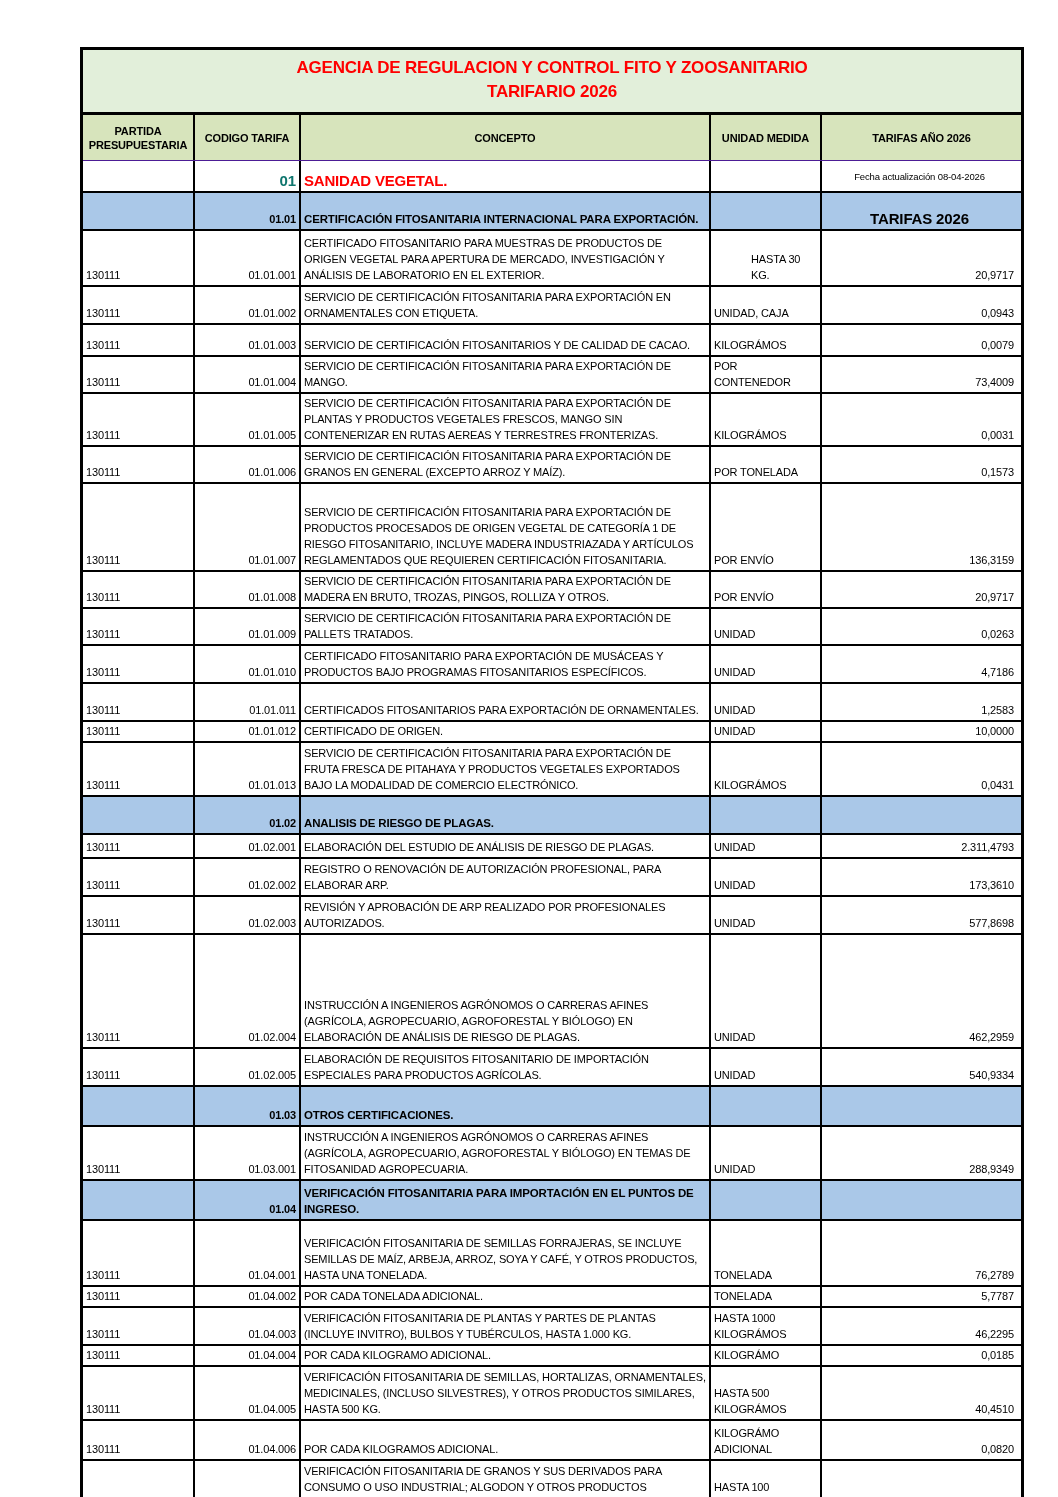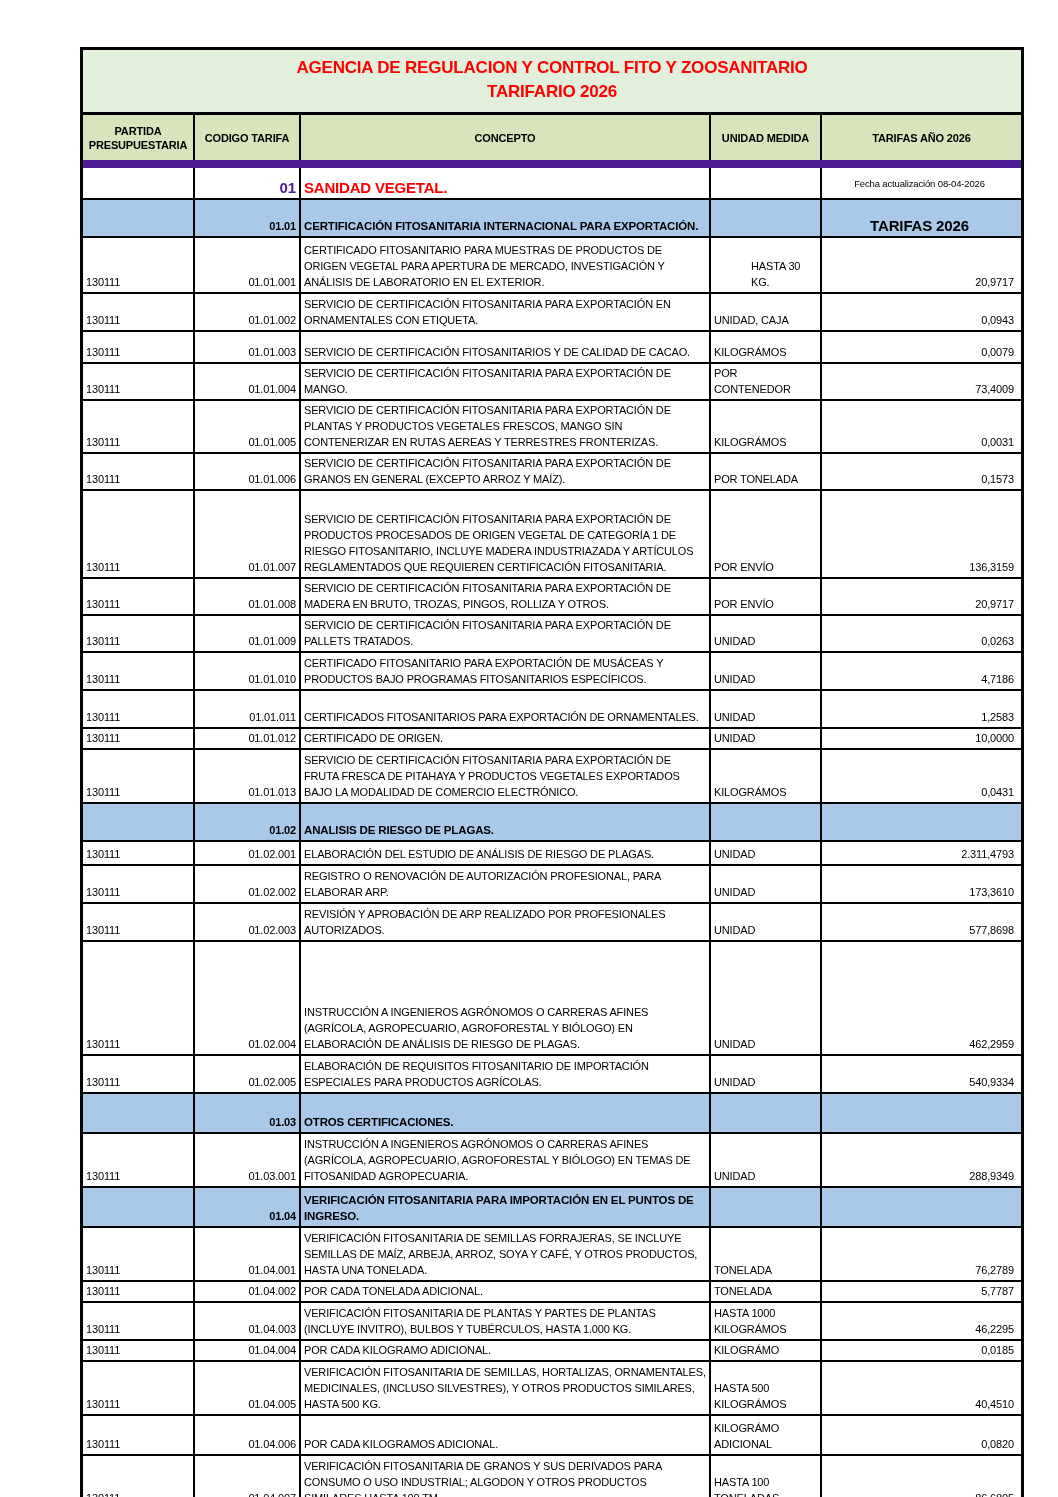--- a/index.html
+++ b/index.html
@@ -22,28 +22,28 @@
     border-bottom:2px solid #000;
   }
   .grid:last-child { border-bottom:none; }
   .cell {
     border-right:2px solid #000; display:flex; align-items:flex-end;
     padding:1px 3px 2px 3px; font-size:11px; line-height:16px; letter-spacing:-0.15px;
     overflow:hidden;
   }
   .cell:last-child { border-right:none; }
   
-  .col-header { background:#d7e4bc; border-bottom:8px solid #4c1d95; }
+  .col-header { background:#d7e4bc; border-bottom:1px solid #4c1d95; }
   .col-header .cell {
     align-items:center; justify-content:center; text-align:center;
     font-weight:bold; font-size:11px; line-height:14px; min-height:45px; padding:4px;
   }
   
   .chapter .cell { min-height:30px; }
-  .chapter .codigo { color:#4c1d95; font-weight:bold; font-size:15px; }
+  .chapter .codigo { color:#0f766e; font-weight:bold; font-size:15px; }
   .chapter .concepto { color:#ff0000; font-weight:bold; font-size:15px; letter-spacing:-0.2px; }
   .chapter .tarifa { justify-content:center; font-size:9.5px; padding-bottom:6px; }
   
   .section .cell { background:#aac8e8; font-weight:bold; }
   .section .concepto { font-size:11.5px; line-height:16px; }
   .section .tarifa { justify-content:center; font-size:15px; }
   
   .partida { justify-content:flex-start; }
   .codigo  { justify-content:flex-end; text-align:right; }
   .concepto{ justify-content:flex-start; text-align:left; }
@@ -237,21 +237,21 @@
           <div class="cell codigo" style="min-height: 38px;">01.04</div>
           <div class="cell concepto" style="min-height: 38px;">VERIFICACIÓN  FITOSANITARIA PARA IMPORTACIÓN  EN EL PUNTOS DE INGRESO.</div>
           <div class="cell unidad" style="min-height: 38px;"></div>
           <div class="cell tarifa" style="min-height: 38px;"></div>
         </div>
         <div class="grid item">
           <div class="cell partida" style="min-height: 52px;">130111</div>
           <div class="cell codigo" style="min-height: 52px;">01.04.001</div>
           <div class="cell concepto" style="min-height: 52px;">VERIFICACIÓN  FITOSANITARIA DE SEMILLAS FORRAJERAS, SE INCLUYE SEMILLAS DE MAÍZ, ARBEJA, ARROZ, SOYA Y CAFÉ,  Y OTROS PRODUCTOS, HASTA UNA  TONELADA.</div>
           <div class="cell unidad" style="min-height: 52px;">TONELADA</div>
-          <div class="cell tarifa" style="min-height: 52px;">76,2789</div>
+          <div class="cell tarifa" style="min-height: 52px; margin-top: 12px;">76,2789</div>
         </div>
         <div class="grid item">
           <div class="cell partida" style="min-height: 19px;">130111</div>
           <div class="cell codigo" style="min-height: 19px;">01.04.002</div>
           <div class="cell concepto" style="min-height: 19px;">POR CADA TONELADA  ADICIONAL.</div>
           <div class="cell unidad" style="min-height: 19px;">TONELADA</div>
           <div class="cell tarifa" style="min-height: 19px;">5,7787</div>
         </div>
         <div class="grid item">
           <div class="cell partida" style="min-height: 36px;">130111</div>

